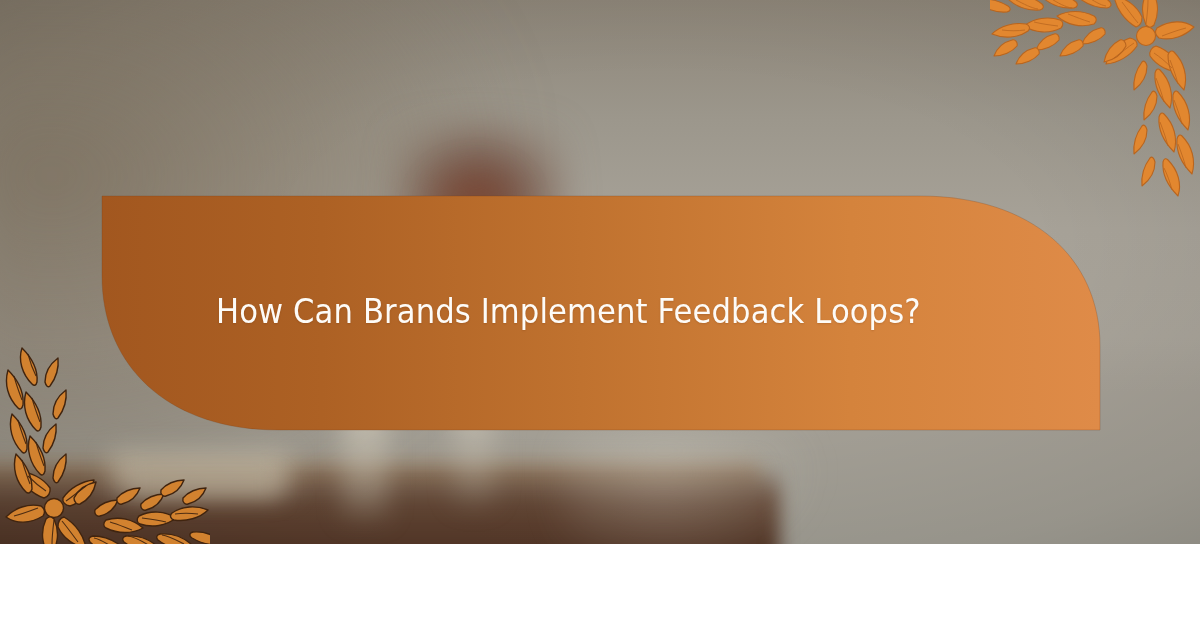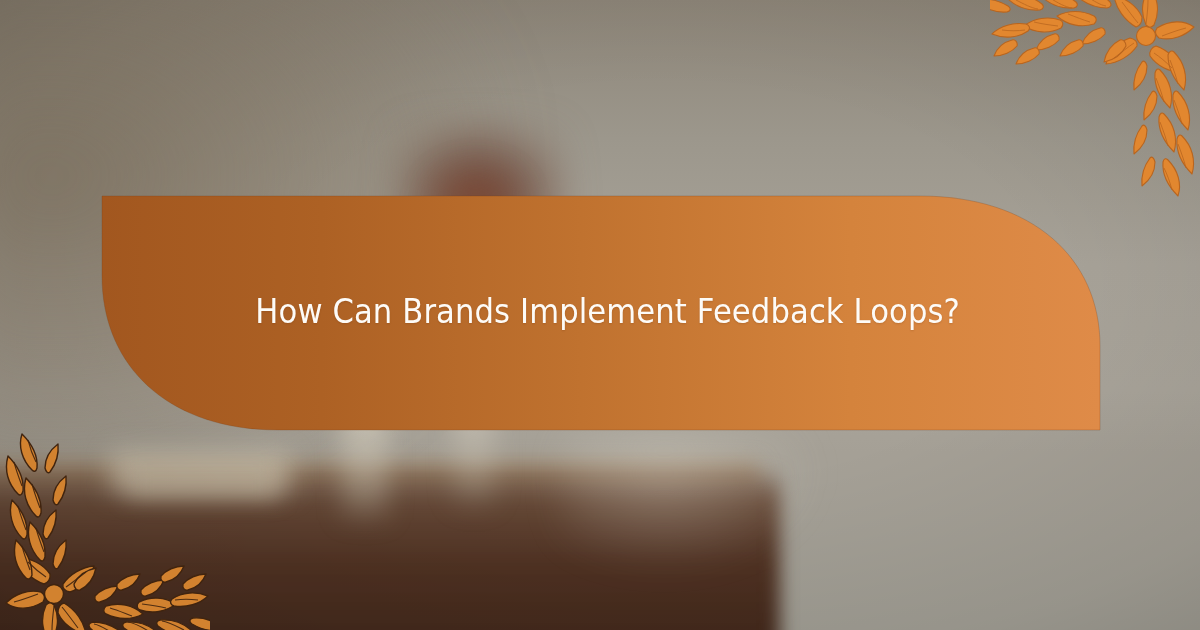--- a/index.html
+++ b/index.html
@@ -7,24 +7,23 @@
     padding: 0;
     background: #ffffff;
   }
   body {
     font-family: "DejaVu Sans", sans-serif;
   }
 
   #card {
     position: relative;
     width: 1200px;
-    height: 630px;
+    height: 544px;
     overflow: hidden;
     background: #9a9186;
-    text-align: right;
   }
 
   
   .bg-layer {
     position: absolute;
     inset: 0;
     overflow: hidden;
   }
   .bg-wall {
     position: absolute;

